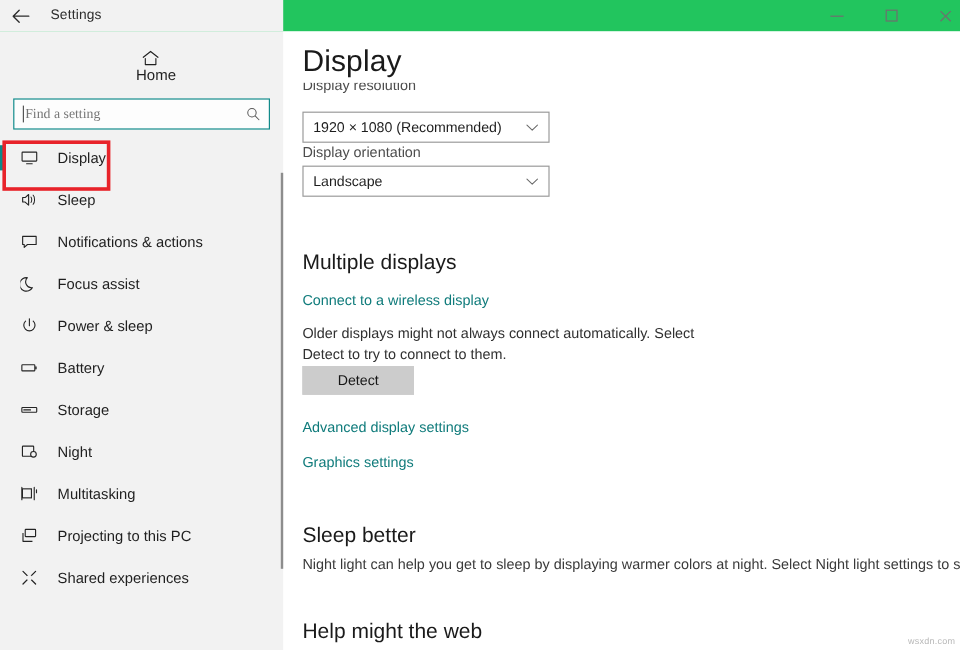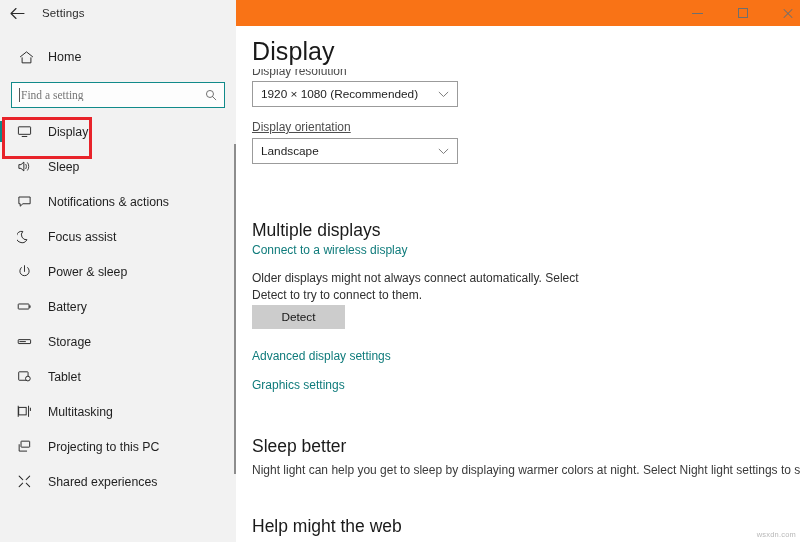--- a/index.html
+++ b/index.html
@@ -20,21 +20,21 @@
     background: #ffffff;
     overflow: hidden;
   }
 
   
   .titlebar {
     position: absolute;
     top: 0; left: 0;
     width: 800px;
     height: 26px;
-    background: #f97316;
+    background: #22c55e;
     z-index: 40;
   }
   .titlebar-left {
     position: absolute;
     top: 0; left: 0;
     width: 236px;
     height: 26px;
     background: #f2f2f2;
     display: flex;
     align-items: center;
@@ -97,20 +97,21 @@
     background: #f2f2f2;
     z-index: 20;
   }
 
   .home-row {
     display: flex;
     align-items: center;
     height: 32px;
     margin-top: 15px;
     padding-left: 14px;
+    flex-direction: column;
   }
   .home-row .ico {
     width: 24px;
     display: flex; align-items: center; justify-content: center;
     color: #202020;
   }
   .home-row .lbl {
     font-size: 12.5px;
     color: #1f1f1f;
     margin-left: 10px;
@@ -248,54 +249,54 @@
     width: 564px;
   }
 
   .field-label {
     position: absolute;
     left: 16px;
     font-size: 12px;
     color: #4d4d4d;
   }
   .label-res  { top: 38px; }
-  .label-ori  { top: 94px; text-decoration: underline; }
+  .label-ori  { top: 94px; }
 
   .combo {
     position: absolute;
     left: 16px;
     width: 206px;
     height: 26px;
     border: 1px solid #9b9b9b;
     background: #ffffff;
     display: flex;
     align-items: center;
     padding: 0 8px;
   }
-  .combo-res { top: 55px; }
+  .combo-res { top: 67px; }
   .combo-ori { top: 112px; }
   .combo .val {
     flex: 1;
     font-size: 11.8px;
     color: #1d1d1d;
     white-space: nowrap;
   }
   .combo .chev {
     color: #6b6b6b;
     display: flex;
     align-items: center;
   }
 
   .sec-heading {
     position: absolute;
     left: 16px;
     font-size: 17.5px;
     color: #1a1a1a;
   }
-  .heading-multi { top: 182px; margin-top: 12px; }
+  .heading-multi { top: 182px; }
   .heading-sleep { top: 410px; }
   .heading-help  { top: 490px; }
 
   .link {
     position: absolute;
     left: 16px;
     font-size: 12px;
     color: #0f7b7b;
     text-decoration: none;
     white-space: nowrap;
@@ -467,21 +468,21 @@
         <span class="lbl">Storage</span>
       </div>
 
       <div class="nav-item">
         <span class="ico">
           <svg width="15" height="15" viewBox="0 0 16 16" fill="none">
             <rect x="1.8" y="3" width="10" height="9" stroke="#242424" stroke-width="1" rx="0.6"></rect>
             <circle cx="11.6" cy="10.2" r="2.5" stroke="#242424" stroke-width="1" fill="#f2f2f2"></circle>
           </svg>
         </span>
-        <span class="lbl">Tablet</span>
+        <span class="lbl">Night</span>
       </div>
 
       <div class="nav-item">
         <span class="ico">
           <svg width="15" height="15" viewBox="0 0 16 16" fill="none">
             <rect x="1.8" y="3.6" width="8" height="8" stroke="#242424" stroke-width="1"></rect>
             <path d="M12.3 2.3v11M1.3 2.3v11" stroke="#242424" stroke-width="1" stroke-linecap="round"></path>
             <path d="M14.3 4.4v2.6" stroke="#242424" stroke-width="1" stroke-linecap="round"></path>
           </svg>
         </span>

